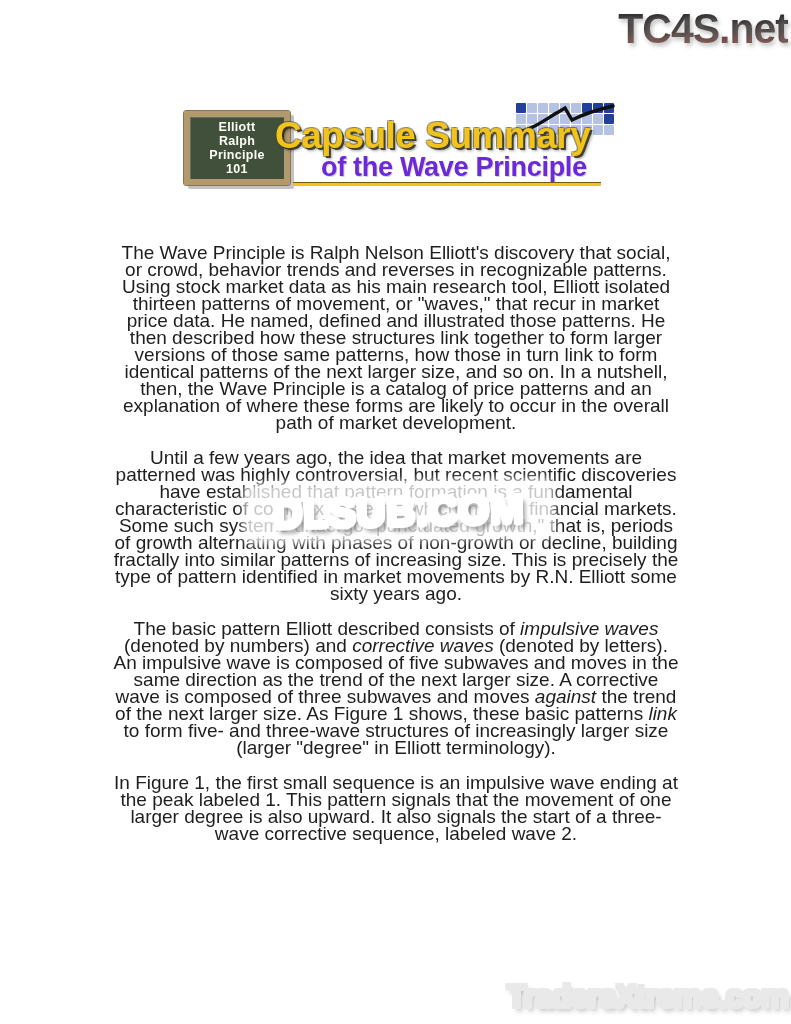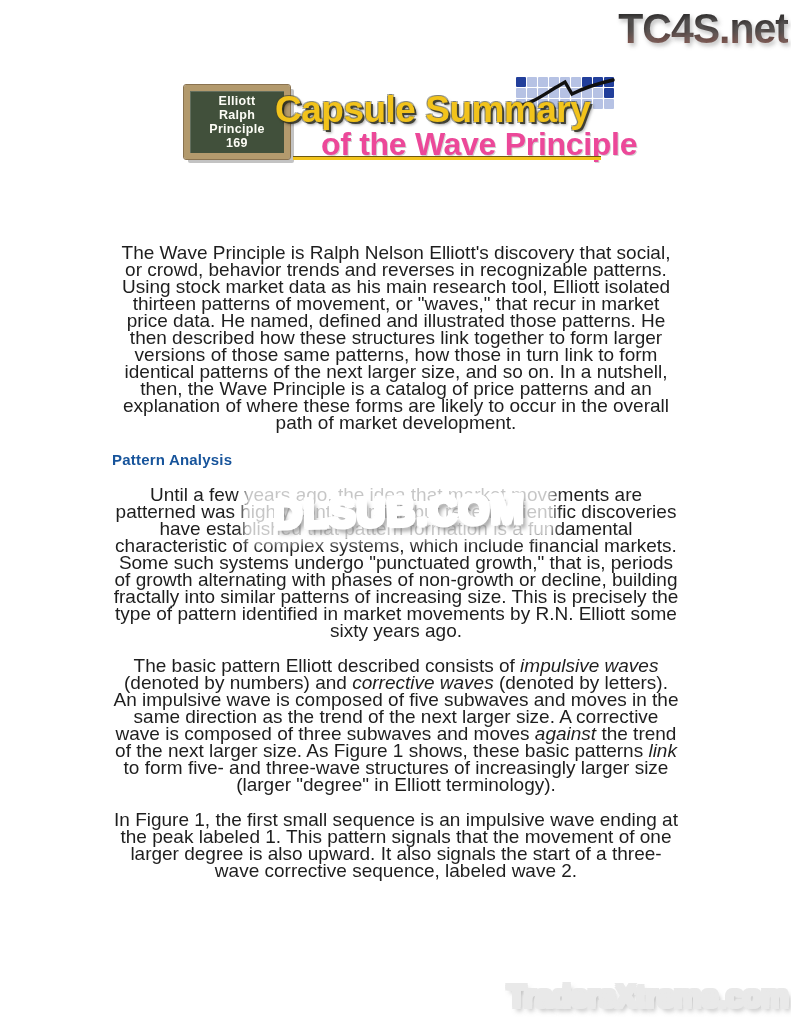--- a/index.html
+++ b/index.html
@@ -24,21 +24,21 @@
     position:absolute;top:4px;left:566px;width:222px;
     font-size:41px;font-weight:900;letter-spacing:-1px;text-align:right;
     transform:scaleY(1.05);transform-origin:top right;
     background-image:linear-gradient(to bottom,#2b2b2b 15%,#4a413f 55%,#96554b 90%);
     -webkit-background-clip:text;background-clip:text;
     color:#3a3a3a;-webkit-text-fill-color:transparent;
     text-shadow:2px 3px 4px rgba(120,120,120,0.45);
   }
 
   
-  .banner{position:absolute;left:183px;top:76px;width:432px;height:95px;padding-left:36px;}
+  .banner{position:absolute;left:183px;top:102px;width:432px;height:95px;padding-left:36px;}
   .chalkboard{
     position:absolute;left:1px;top:9px;width:106px;height:74px;
     background:var(--board_green);
     border:6px solid var(--frame_tan);
     outline:1px solid #8a7350;border-radius:2px;
     box-shadow:4px 4px 0 rgba(145,145,145,0.55), inset 1px 1px 0 rgba(255,255,255,0.18);
     display:flex;flex-direction:column;align-items:center;justify-content:center;
   }
   .chalkboard span{
     color:#fdfdf6;font-weight:bold;font-size:12.5px;line-height:14px;
@@ -48,21 +48,21 @@
   .banner-title{
     position:absolute;left:92px;top:13px;z-index:2;white-space:nowrap;
     font-size:37px;font-weight:bold;letter-spacing:-0.5px;
     color:var(--banner_gold);
     text-shadow:-1px -1px 0 rgba(70,70,45,0.45),1px -1px 0 rgba(70,70,45,0.45),
                 -1px 1px 0 rgba(70,70,45,0.45),2px 2px 0 rgba(45,45,30,0.85),
                 3px 3px 3px rgba(0,0,0,0.35);
   }
   .banner-subtitle{
     position:absolute;left:138px;top:50px;z-index:2;white-space:nowrap;
-    font-size:32px;font-weight:bold;color:#ec4899;letter-spacing:-0.3px;
+    font-size:27px;font-weight:bold;color:#6d28d9;letter-spacing:-0.3px;
     text-shadow:1px 1px 0 rgba(130,130,130,0.35);
   }
   .banner-underline{
     position:absolute;left:110px;top:80px;width:308px;height:4px;z-index:2;
     background:var(--banner_gold);border-top:1px solid #6e5a10;
   }
 
   
   .article{position:absolute;left:112px;top:226px;width:568px;color:#1e1e1e;}
   .article-title{
@@ -109,21 +109,21 @@
 </head>
 <body>
 
 <div class="tc4s">TC4S.net</div>
 
 <div class="banner">
   <div class="chalkboard">
     <span>Elliott</span>
     <span>Ralph</span>
     <span>Principle</span>
-    <span>169</span>
+    <span>101</span>
   </div>
 
   <svg class="mosaic" width="99" height="33" viewBox="0 0 99 33">
     <g>
 
       <rect x="0" y="0" width="10" height="10" rx="1" fill="var(--mosaic_dark)"></rect>
       <rect x="11" y="0" width="10" height="10" rx="1" fill="var(--mosaic_light)"></rect>
       <rect x="22" y="0" width="10" height="10" rx="1" fill="var(--mosaic_light)"></rect>
       <rect x="33" y="0" width="10" height="10" rx="1" fill="var(--mosaic_light)"></rect>
       <rect x="44" y="0" width="10" height="10" rx="1" fill="var(--mosaic_light)"></rect>
@@ -157,21 +157,20 @@
 
   <div class="banner-title">Capsule Summary</div>
   <div class="banner-subtitle">of the Wave Principle</div>
   <div class="banner-underline"></div>
 </div>
 
 <div class="article">
 
   <div class="para"><span>The Wave Principle is Ralph Nelson Elliott's discovery that social, or crowd, behavior trends and reverses in recognizable patterns. Using stock market data as his main research tool, Elliott isolated thirteen patterns of movement, or "waves," that recur in market price data. He named, defined and illustrated those patterns. He then described how these structures link together to form larger versions of those same patterns, how those in turn link to form identical patterns of the next larger size, and so on. In a nutshell, then, the Wave Principle is a catalog of price patterns and an explanation of where these forms are likely to occur in the overall path of market development.</span></div>
 
-  <h2 class="section-heading">Pattern Analysis</h2>
 
   <div class="para"><span>Until a few years ago, the idea that market movements are patterned was highly controversial, but recent scientific discoveries have established that pattern formation is a fundamental characteristic of complex systems, which include financial markets. Some such systems undergo "punctuated growth," that is, periods of growth alternating with phases of non-growth or decline, building fractally into similar patterns of increasing size. This is precisely the type of pattern identified in market movements by R.N. Elliott some sixty years ago.</span></div>
   <div class="para"><span>The basic pattern Elliott described consists of </span><em>impulsive waves</em><span> (denoted by numbers) and </span><em>corrective waves</em><span> (denoted by letters). An impulsive wave is composed of five subwaves and moves in the same direction as the trend of the next larger size. A corrective wave is composed of three subwaves and moves </span><em>against</em><span> the trend of the next larger size. As Figure 1 shows, these basic patterns </span><em>link</em><span> to form five- and three-wave structures of increasingly larger size (larger "degree" in Elliott terminology).</span></div>
   <div class="para"><span>In Figure 1, the first small sequence is an impulsive wave ending at the peak labeled 1. This pattern signals that the movement of one larger degree is also upward. It also signals the start of a three-wave corrective sequence, labeled wave 2.</span></div>
 </div>
 
 <div class="stamp">
   <span class="stamp-text">DLSUB.COM</span>
 </div>
 

